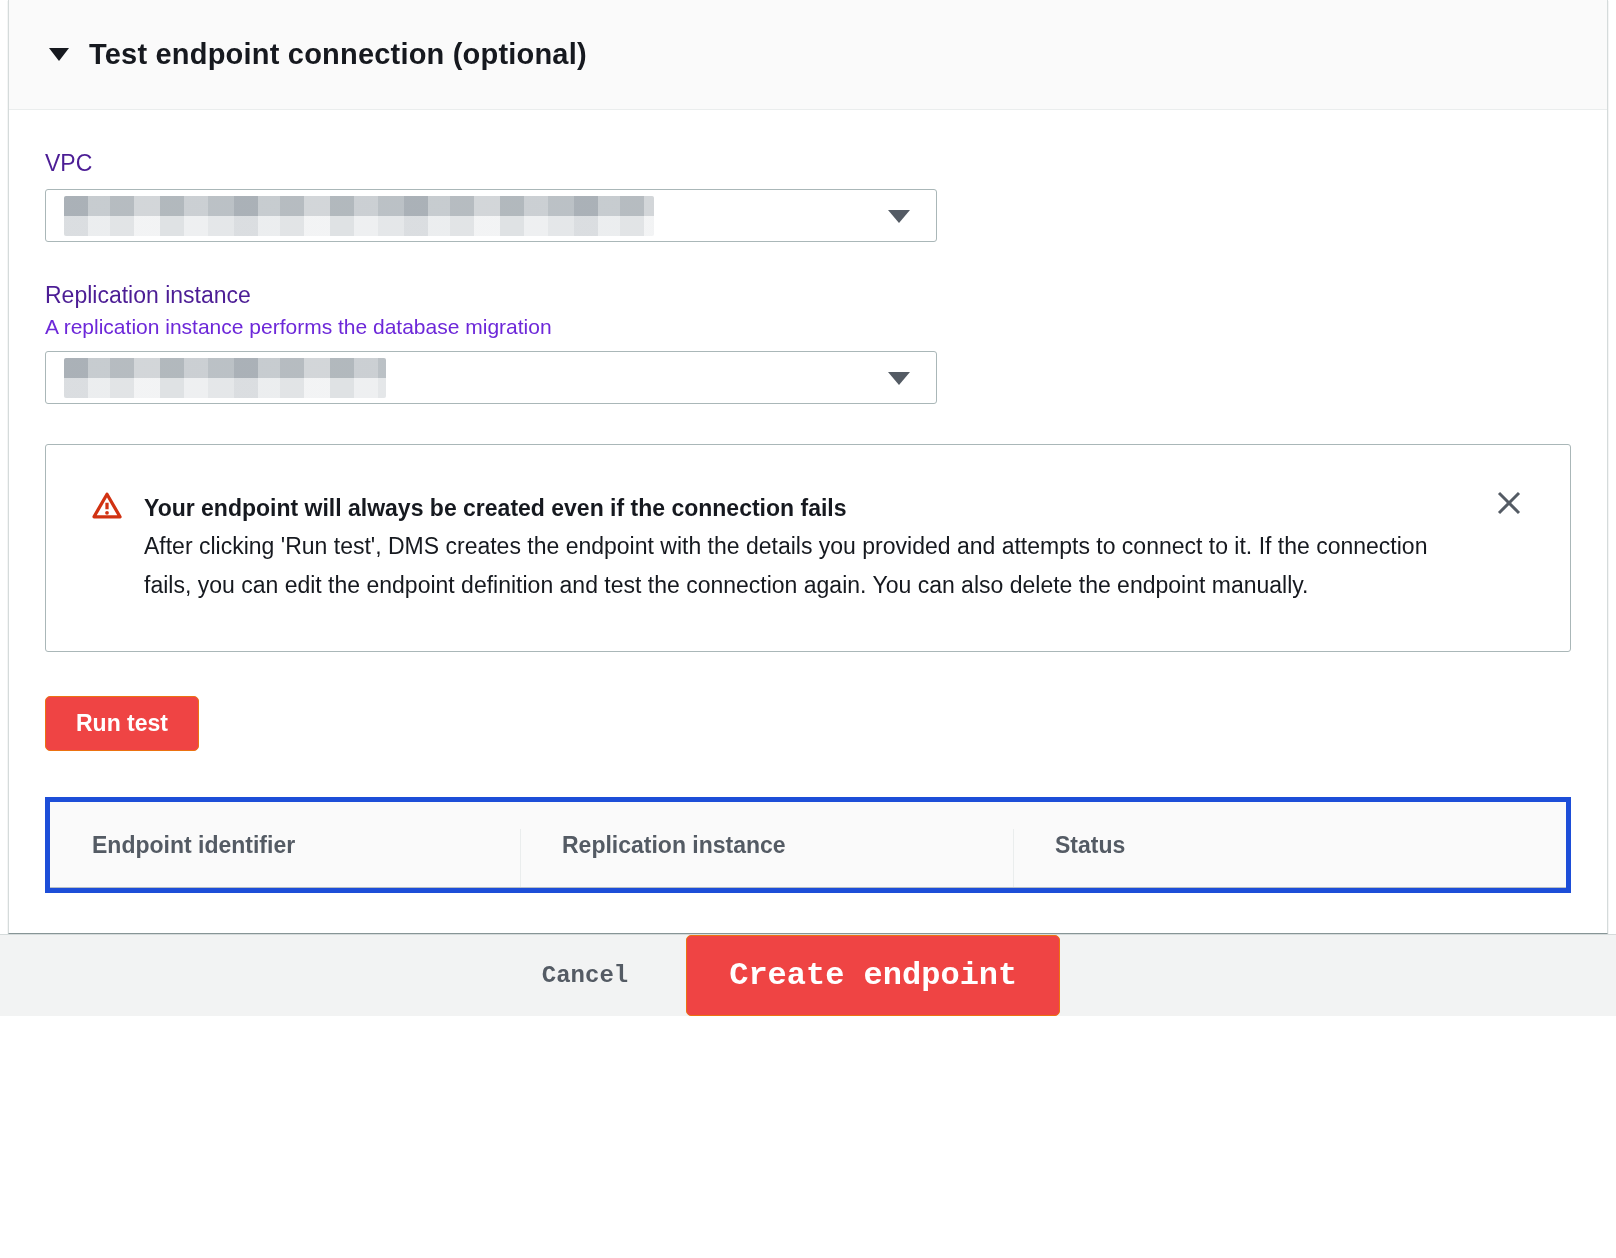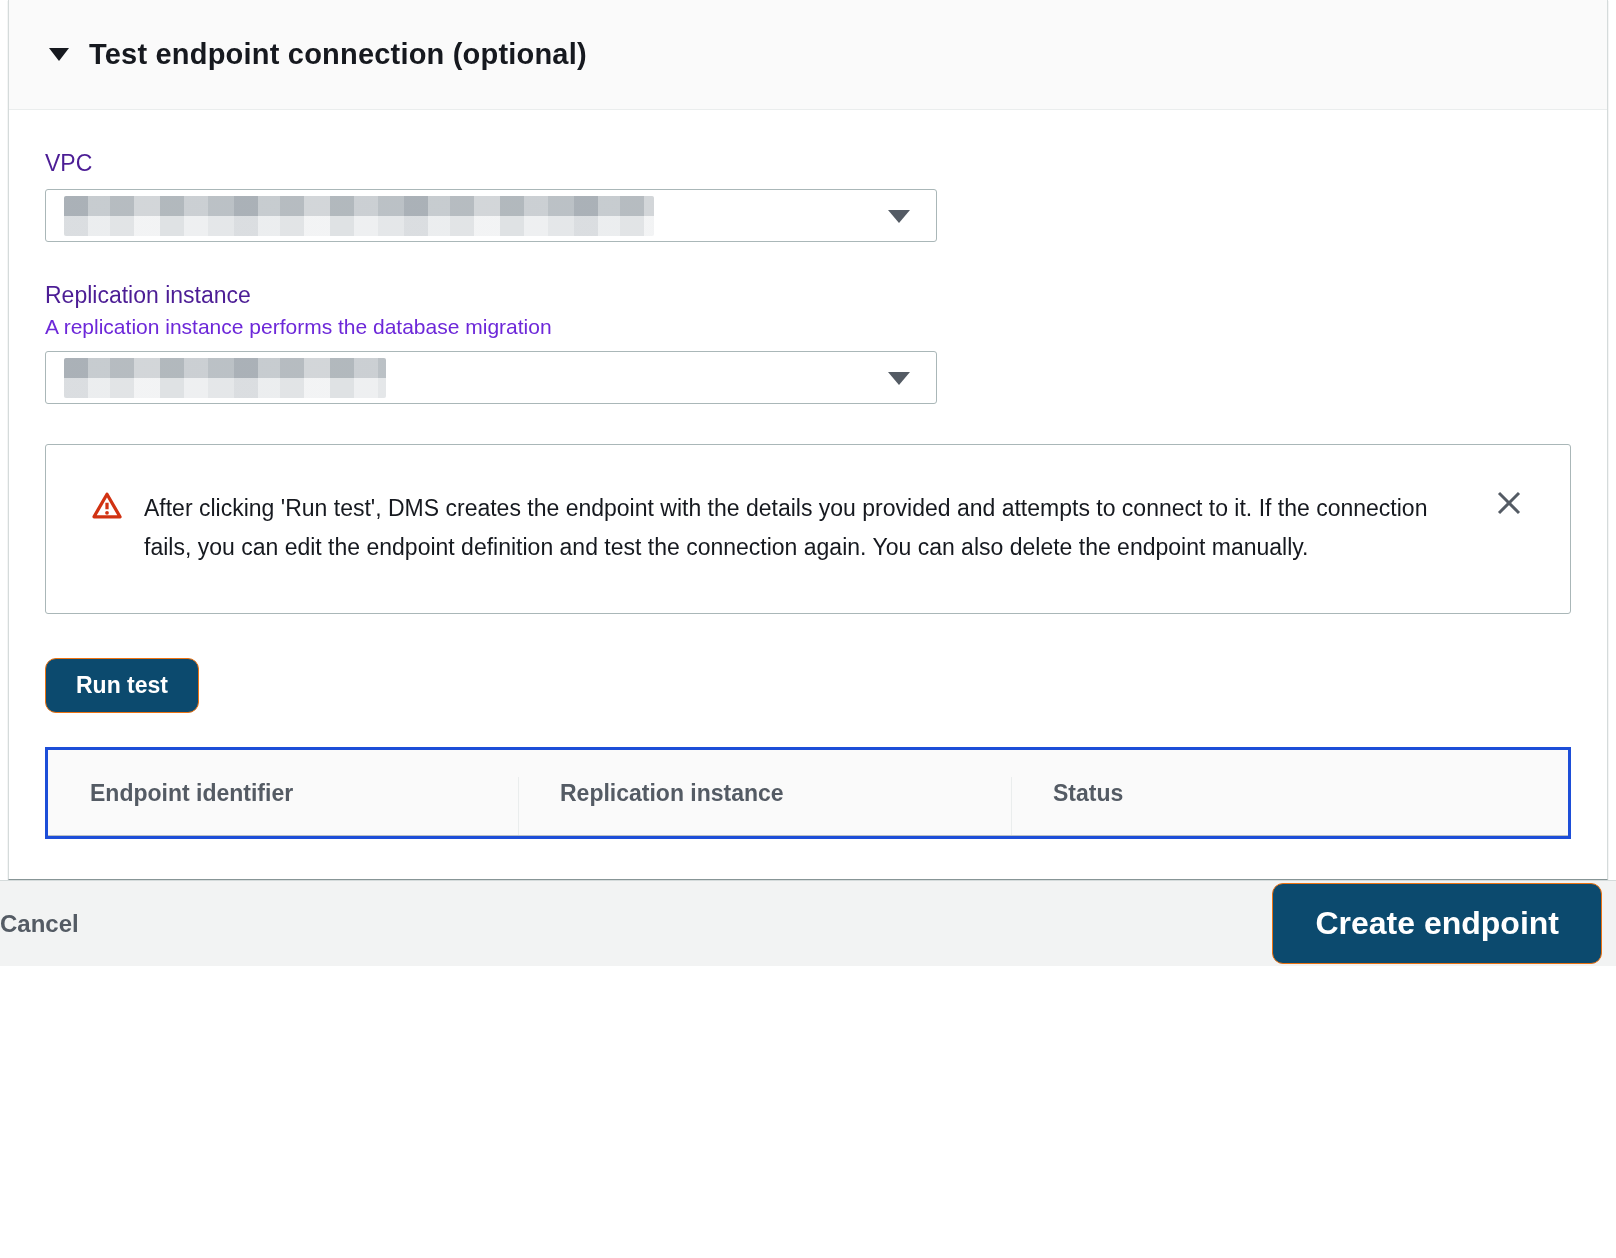--- a/index.html
+++ b/index.html
@@ -121,45 +121,45 @@
     width: 34px; height: 34px;
     background: none;
     border: none;
     cursor: pointer;
     padding: 0;
   }
 
   
   .btn-primary {
     display: inline-block;
-    background: #0c4a6e;
+    background: #ef4444;
     border: 1px solid #ec7211;
-    border-radius: 11px;
+    border-radius: 5px;
     color: #ffffff;
     font-family: inherit;
     font-size: 23px;
     font-weight: bold;
     padding: 13px 30px;
     cursor: pointer;
   }
   .run-test { margin-top: 44px; }
   .btn-link {
     background: none;
     border: none;
     color: #545b64;
     font-family: inherit;
     font-size: 24px;
     font-weight: bold;
     cursor: pointer;
   }
 
   
   .results-table {
-    margin-top: 34px;
-    border: 3px solid #1d4ed8;
+    margin-top: 46px;
+    border: 5px solid #1d4ed8;
     background: #bef264;
   }
   .table-header {
     display: grid;
     grid-template-columns: 470px 493px 237px 1fr;
     background: #fafafa;
     border-bottom: 1px solid #b9c0c4;
   }
   .th {
     position: relative;
@@ -185,23 +185,24 @@
   }
 
   
   .footer-spacer { flex: 1; background: #ffffff; }
   .footer {
     background: #f2f3f3;
     border-top: 1px solid #d5dbdb;
     height: 158px;
     display: flex;
     align-items: center;
-    justify-content: space-between;
+    justify-content: center;
     gap: 58px;
     padding-right: 14px;
+    font-family: Liberation Mono, monospace;
   }
   .footer .btn-primary { padding: 21px 42px; font-size: 32px; }
 </style>
 </head>
 <body>
 
 <div class="page">
 
   <div class="card">
 
@@ -227,20 +228,21 @@
 
       <div class="warning-box">
         <span class="warning-icon-wrap">
           <svg width="30" height="30" viewBox="0 0 24 24">
             <path d="M12 2.6 L22.4 20.6 H1.6 Z" fill="none" stroke="#d13212" stroke-width="2.6" stroke-linejoin="round"></path>
             <line x1="12" y1="9.4" x2="12" y2="14.6" stroke="#d13212" stroke-width="2.6"></line>
             <circle cx="12" cy="17.4" r="1.5" fill="#d13212"></circle>
           </svg>
         </span>
         <div class="warning-text">
+          <div class="warning-title">Your endpoint will always be created even if the connection fails</div>
           <div class="warning-body">After clicking 'Run test', DMS creates the endpoint with the details you provided and attempts to connect to it. If the connection fails, you can edit the endpoint definition and test the connection again. You can also delete the endpoint manually.</div>
         </div>
         <button class="dismiss-btn">
           <svg width="30" height="30" viewBox="0 0 24 24">
             <line x1="4" y1="4" x2="20" y2="20" stroke="#545b64" stroke-width="2.4"></line>
             <line x1="20" y1="4" x2="4" y2="20" stroke="#545b64" stroke-width="2.4"></line>
           </svg>
         </button>
       </div>
 

